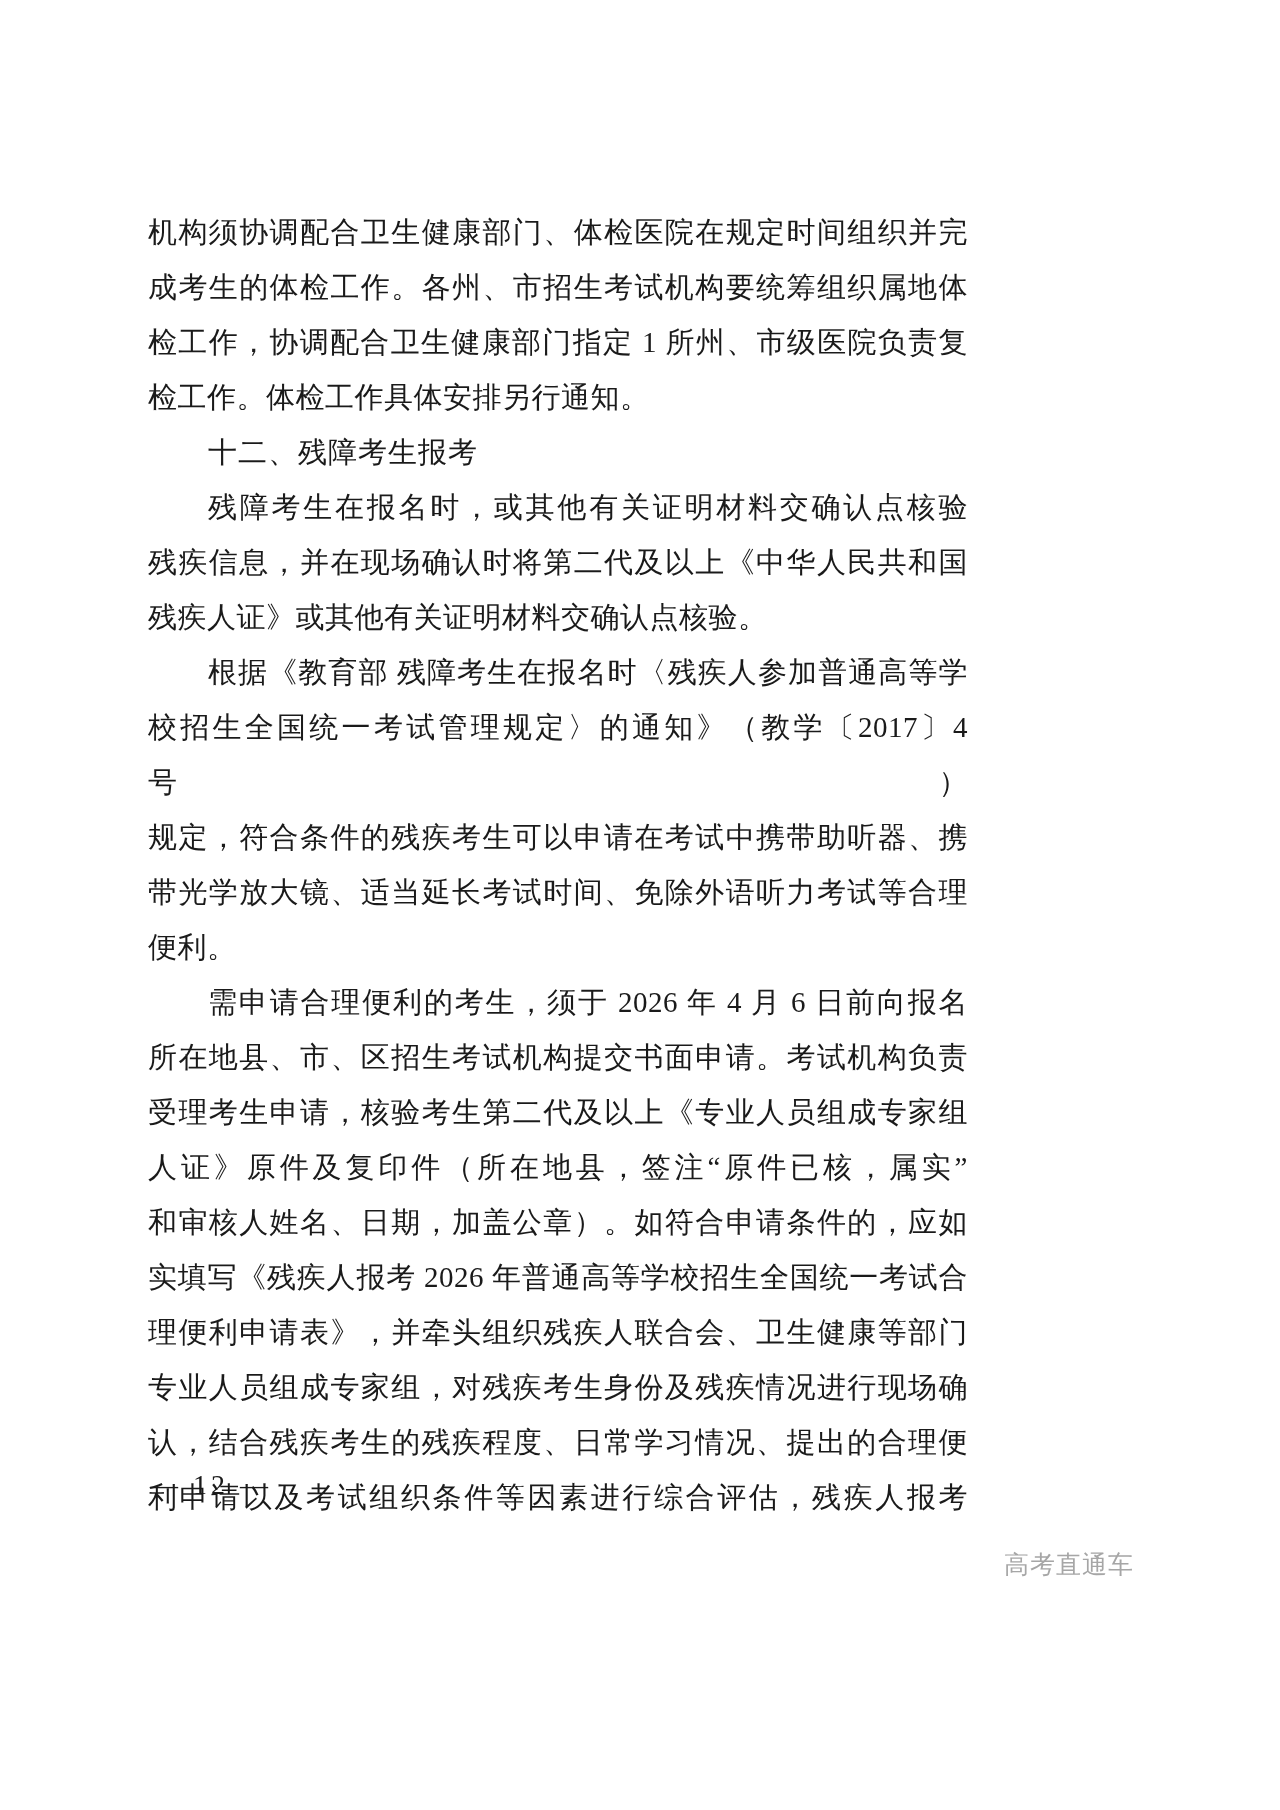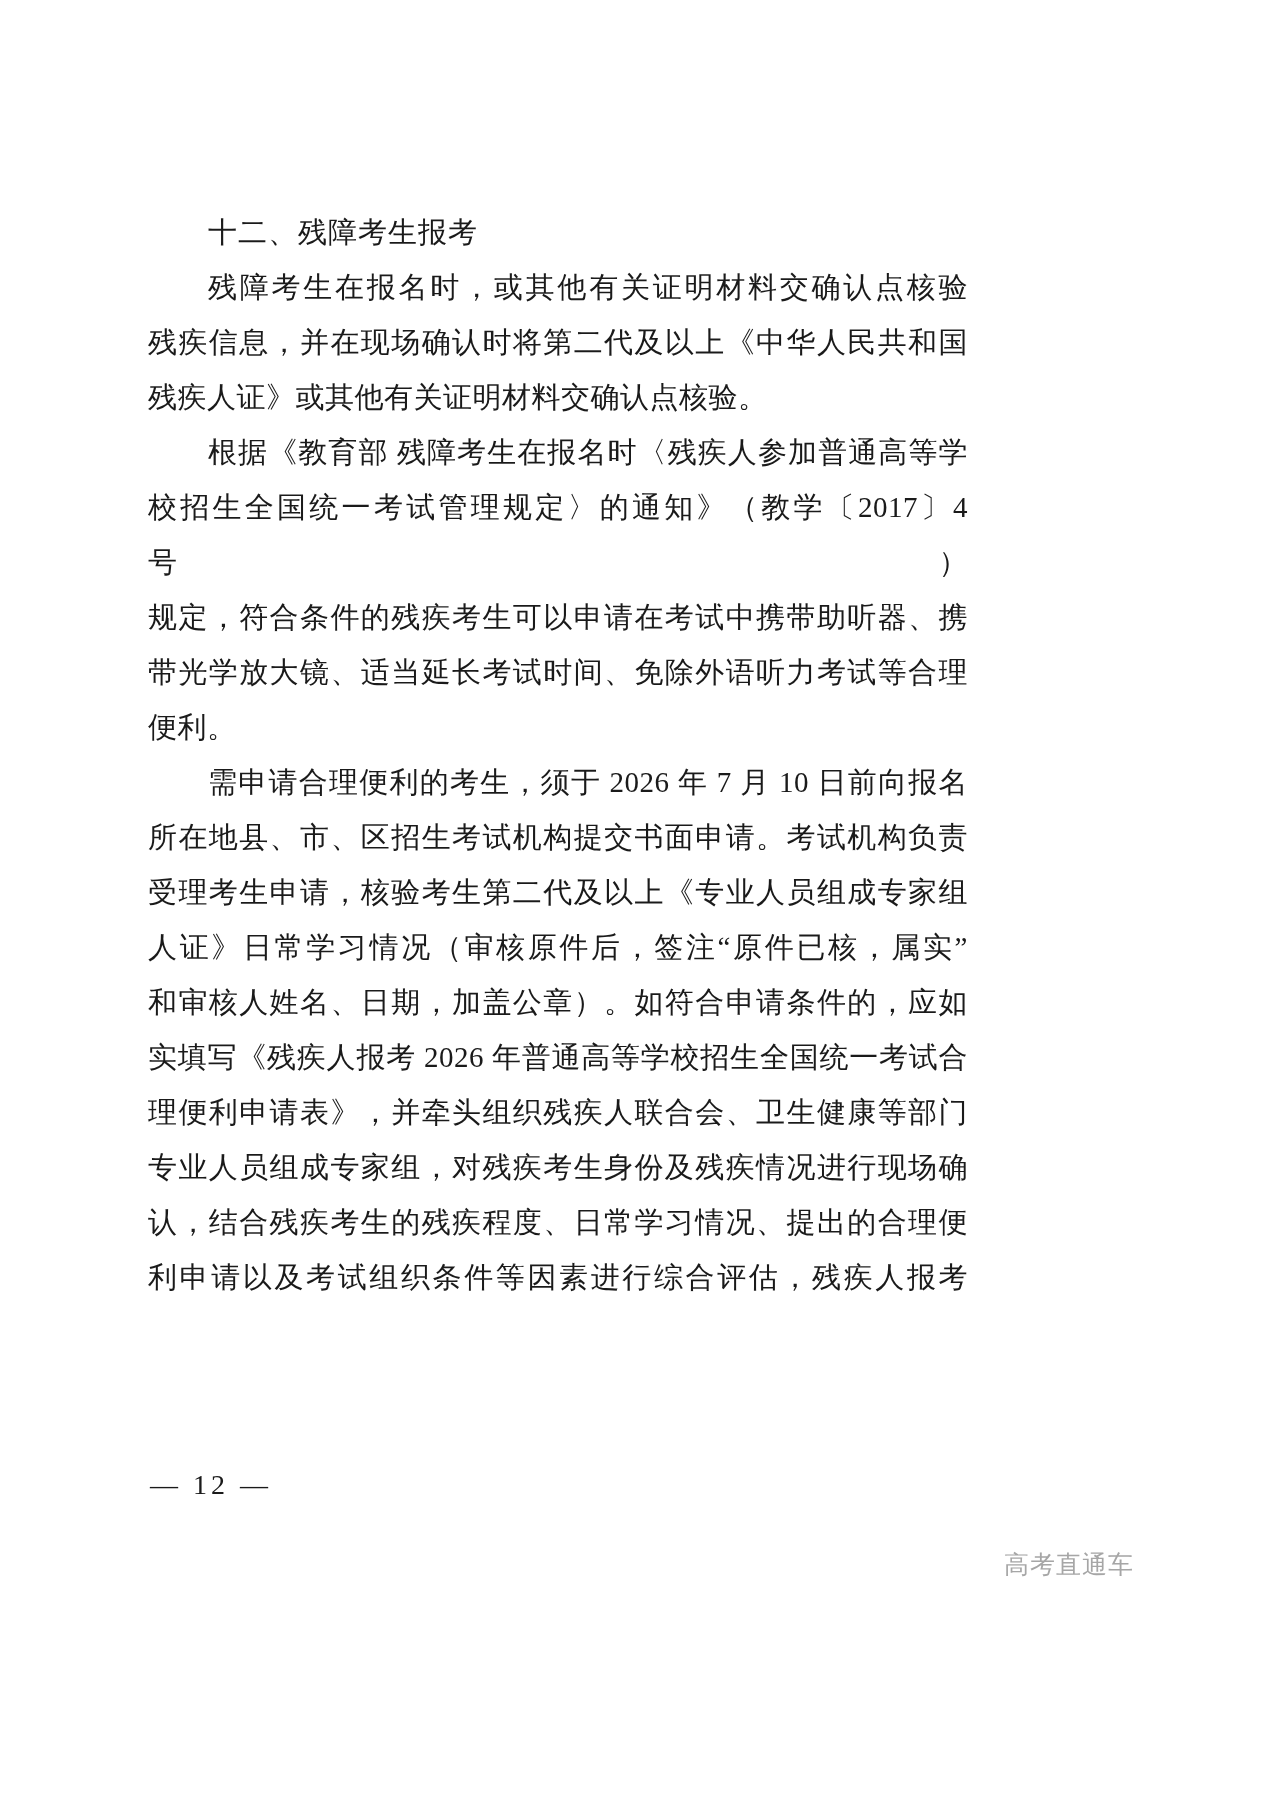--- a/index.html
+++ b/index.html
@@ -56,38 +56,44 @@
     color: #a6a6a6;
     letter-spacing: 1px;
     margin-left: 20px;
   }
 </style>
 </head>
 <body>
 
 <div class="page">
   <main class="content" id="content">
+      <div class="paragraph">
+        <div class="line">机构须协调配合卫生健康部门、体检医院在规定时间组织并完</div>
+        <div class="line">成考生的体检工作。各州、市招生考试机构要统筹组织属地体</div>
+        <div class="line">检工作，协调配合卫生健康部门指定 1 所州、市级医院负责复</div>
+        <div class="line short">检工作。体检工作具体安排另行通知。</div>
+      </div>
       <div class="heading">十二、残障考生报考</div>
       <div class="paragraph">
         <div class="line indent">残障考生在报名时，或其他有关证明材料交确认点核验</div>
         <div class="line">残疾信息，并在现场确认时将第二代及以上《中华人民共和国</div>
         <div class="line short">残疾人证》或其他有关证明材料交确认点核验。</div>
       </div>
       <div class="paragraph">
         <div class="line indent">根据《教育部 残障考生在报名时〈残疾人参加普通高等学</div>
         <div class="line">校招生全国统一考试管理规定〉的通知》（教学〔2017〕4 号）</div>
         <div class="line">规定，符合条件的残疾考生可以申请在考试中携带助听器、携</div>
         <div class="line">带光学放大镜、适当延长考试时间、免除外语听力考试等合理</div>
         <div class="line short">便利。</div>
       </div>
       <div class="paragraph">
-        <div class="line indent">需申请合理便利的考生，须于 2026 年 7 月 10 日前向报名</div>
+        <div class="line indent">需申请合理便利的考生，须于 2026 年 4 月 6 日前向报名</div>
         <div class="line">所在地县、市、区招生考试机构提交书面申请。考试机构负责</div>
         <div class="line">受理考生申请，核验考生第二代及以上《专业人员组成专家组</div>
-        <div class="line">人证》日常学习情况（审核原件后，签注“原件已核，属实”</div>
+        <div class="line">人证》原件及复印件（所在地县，签注“原件已核，属实”</div>
         <div class="line">和审核人姓名、日期，加盖公章）。如符合申请条件的，应如</div>
         <div class="line">实填写《残疾人报考 2026 年普通高等学校招生全国统一考试合</div>
         <div class="line">理便利申请表》，并牵头组织残疾人联合会、卫生健康等部门</div>
         <div class="line">专业人员组成专家组，对残疾考生身份及残疾情况进行现场确</div>
         <div class="line">认，结合残疾考生的残疾程度、日常学习情况、提出的合理便</div>
         <div class="line">利申请以及考试组织条件等因素进行综合评估，残疾人报考</div>
       </div>
     </main>
   <div class="page-number">— 12 —</div>
   <div class="watermark">高考直通车</div>

